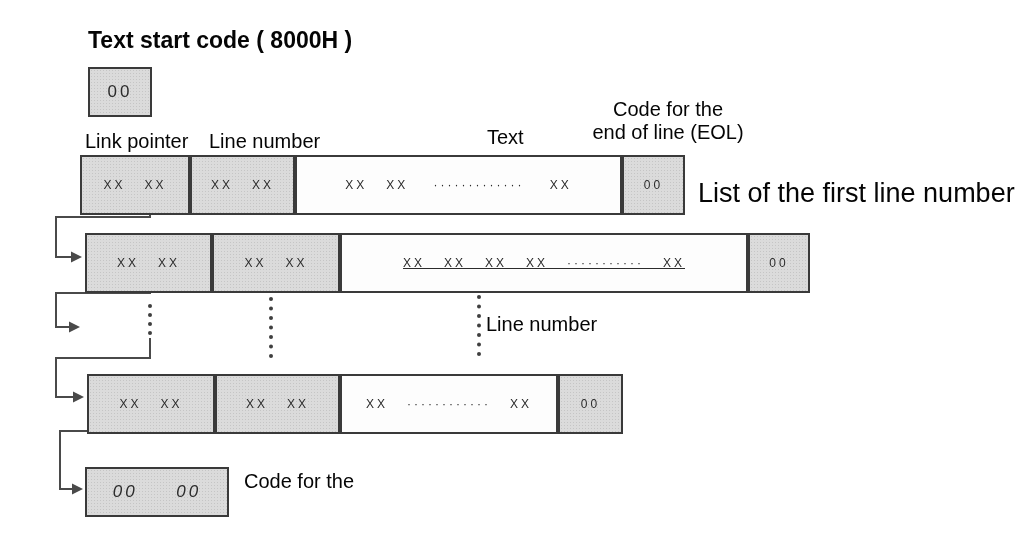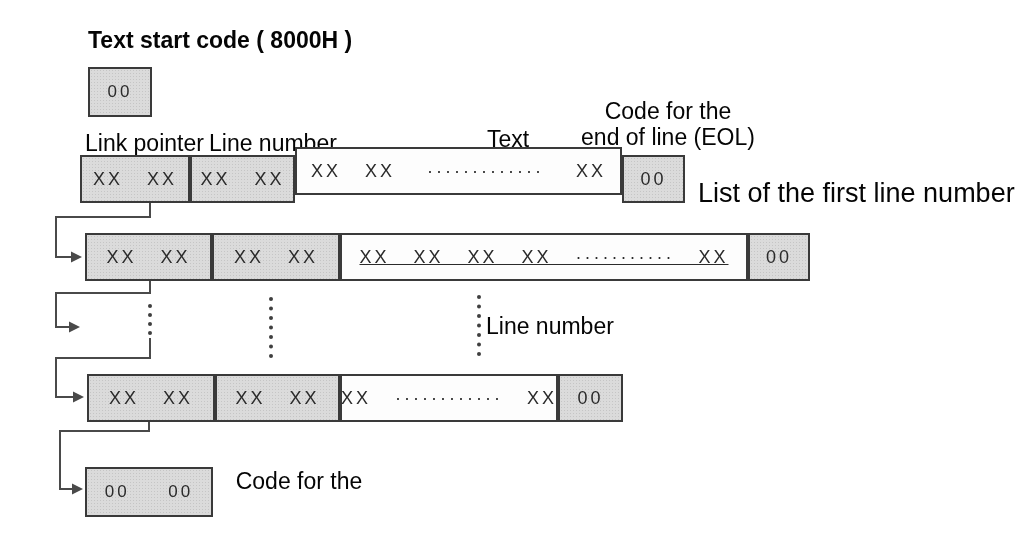--- a/index.html
+++ b/index.html
@@ -1,28 +1,28 @@
 <!DOCTYPE html>
 <html><head>
 <meta charset="utf-8">
 <style>
   html,body{margin:0;padding:0;background:#ffffff;}
   .stage{
     position:relative;width:1019px;height:537px;background:#ffffff;
     font-family:"Liberation Sans",sans-serif;color:#0b0b0b;overflow:hidden;
   }
   .lbl{position:absolute;color:#050505;white-space:nowrap;line-height:1.15;}
-  .lbl-sm{font-size:23px;}
+  .lbl-sm{font-size:20px;}
   .lbl-lg{font-size:27px;}
   .lbl-center{text-align:center;white-space:normal;}
   .cell{
-    position:absolute;height:48px;box-sizing:border-box;
+    position:absolute;height:60px;box-sizing:border-box;
     border:2px solid #3a3a3a;
     display:flex;align-items:center;justify-content:center;
-    font-size:18px;letter-spacing:3px;color:#2b2b2b;white-space:pre;
+    font-size:12px;letter-spacing:3px;color:#2b2b2b;white-space:pre;
   }
   .shaded{
     background-color:#dbdbdb;
     background-image:radial-gradient(#c5c5c5 0.7px, rgba(0,0,0,0) 0.8px);
     background-size:3px 3px;
   }
   .white{background:#fdfdfd;}
   .code-box{
     position:absolute;box-sizing:border-box;border:2px solid #3a3a3a;
     display:flex;align-items:center;justify-content:center;
@@ -89,34 +89,34 @@
   <div class="lbl lbl-sm" style="left:85px;top:130px;">Link pointer</div>
   <div class="lbl lbl-sm" style="left:209px;top:130px;">Line number</div>
   <div class="lbl lbl-sm" style="left:487px;top:126px;">Text</div>
   <div class="lbl lbl-sm lbl-center" style="left:577px;top:98px;width:182px;">
     <span>Code for the</span><br>
     <span>end of line (EOL)</span>
   </div>
 
   <div class="cell shaded" style="left:80px;top:155px;width:110px;">XX   XX</div>
   <div class="cell shaded" style="left:190px;top:155px;width:105px;">XX   XX</div>
-  <div class="cell white" style="left:295px;top:147px;width:327px;text-align:center;">XX   XX    ·············    XX</div>
+  <div class="cell white" style="left:295px;top:155px;width:327px;text-align:center;">XX   XX    ·············    XX</div>
   <div class="cell shaded" style="left:622px;top:155px;width:63px;">00</div>
   <div class="lbl lbl-lg" style="left:698px;top:178px;">List of the first line number</div>
 
   <div class="cell shaded" style="left:85px;top:233px;width:127px;">XX   XX</div>
   <div class="cell shaded" style="left:212px;top:233px;width:128px;">XX   XX</div>
   <div class="cell white" style="left:340px;top:233px;width:408px;text-decoration:underline;">XX   XX   XX   XX   ···········   XX</div>
   <div class="cell shaded" style="left:748px;top:233px;width:62px;">00</div>
 
   <div class="lbl lbl-sm" style="left:486px;top:313px;">Line number</div>
 
   <div class="cell shaded" style="left:87px;top:374px;width:128px;">XX   XX</div>
   <div class="cell shaded" style="left:215px;top:374px;width:125px;">XX   XX</div>
   <div class="cell white" style="left:340px;top:374px;width:218px;">XX   ············   XX</div>
   <div class="cell shaded" style="left:558px;top:374px;width:65px;">00</div>
 
-  <div class="code-box" style="left:85px;top:467px;width:128px;height:50px;">00     00</div>
+  <div class="code-box" style="left:85px;top:467px;width:144px;height:50px;font-style:italic;">00     00</div>
   <div class="lbl lbl-sm lbl-center" style="left:213px;top:469px;width:172px;line-height:24px;">
     <span>Code for the</span><br>
   </div>
 
 </div>
 
 </body></html>

